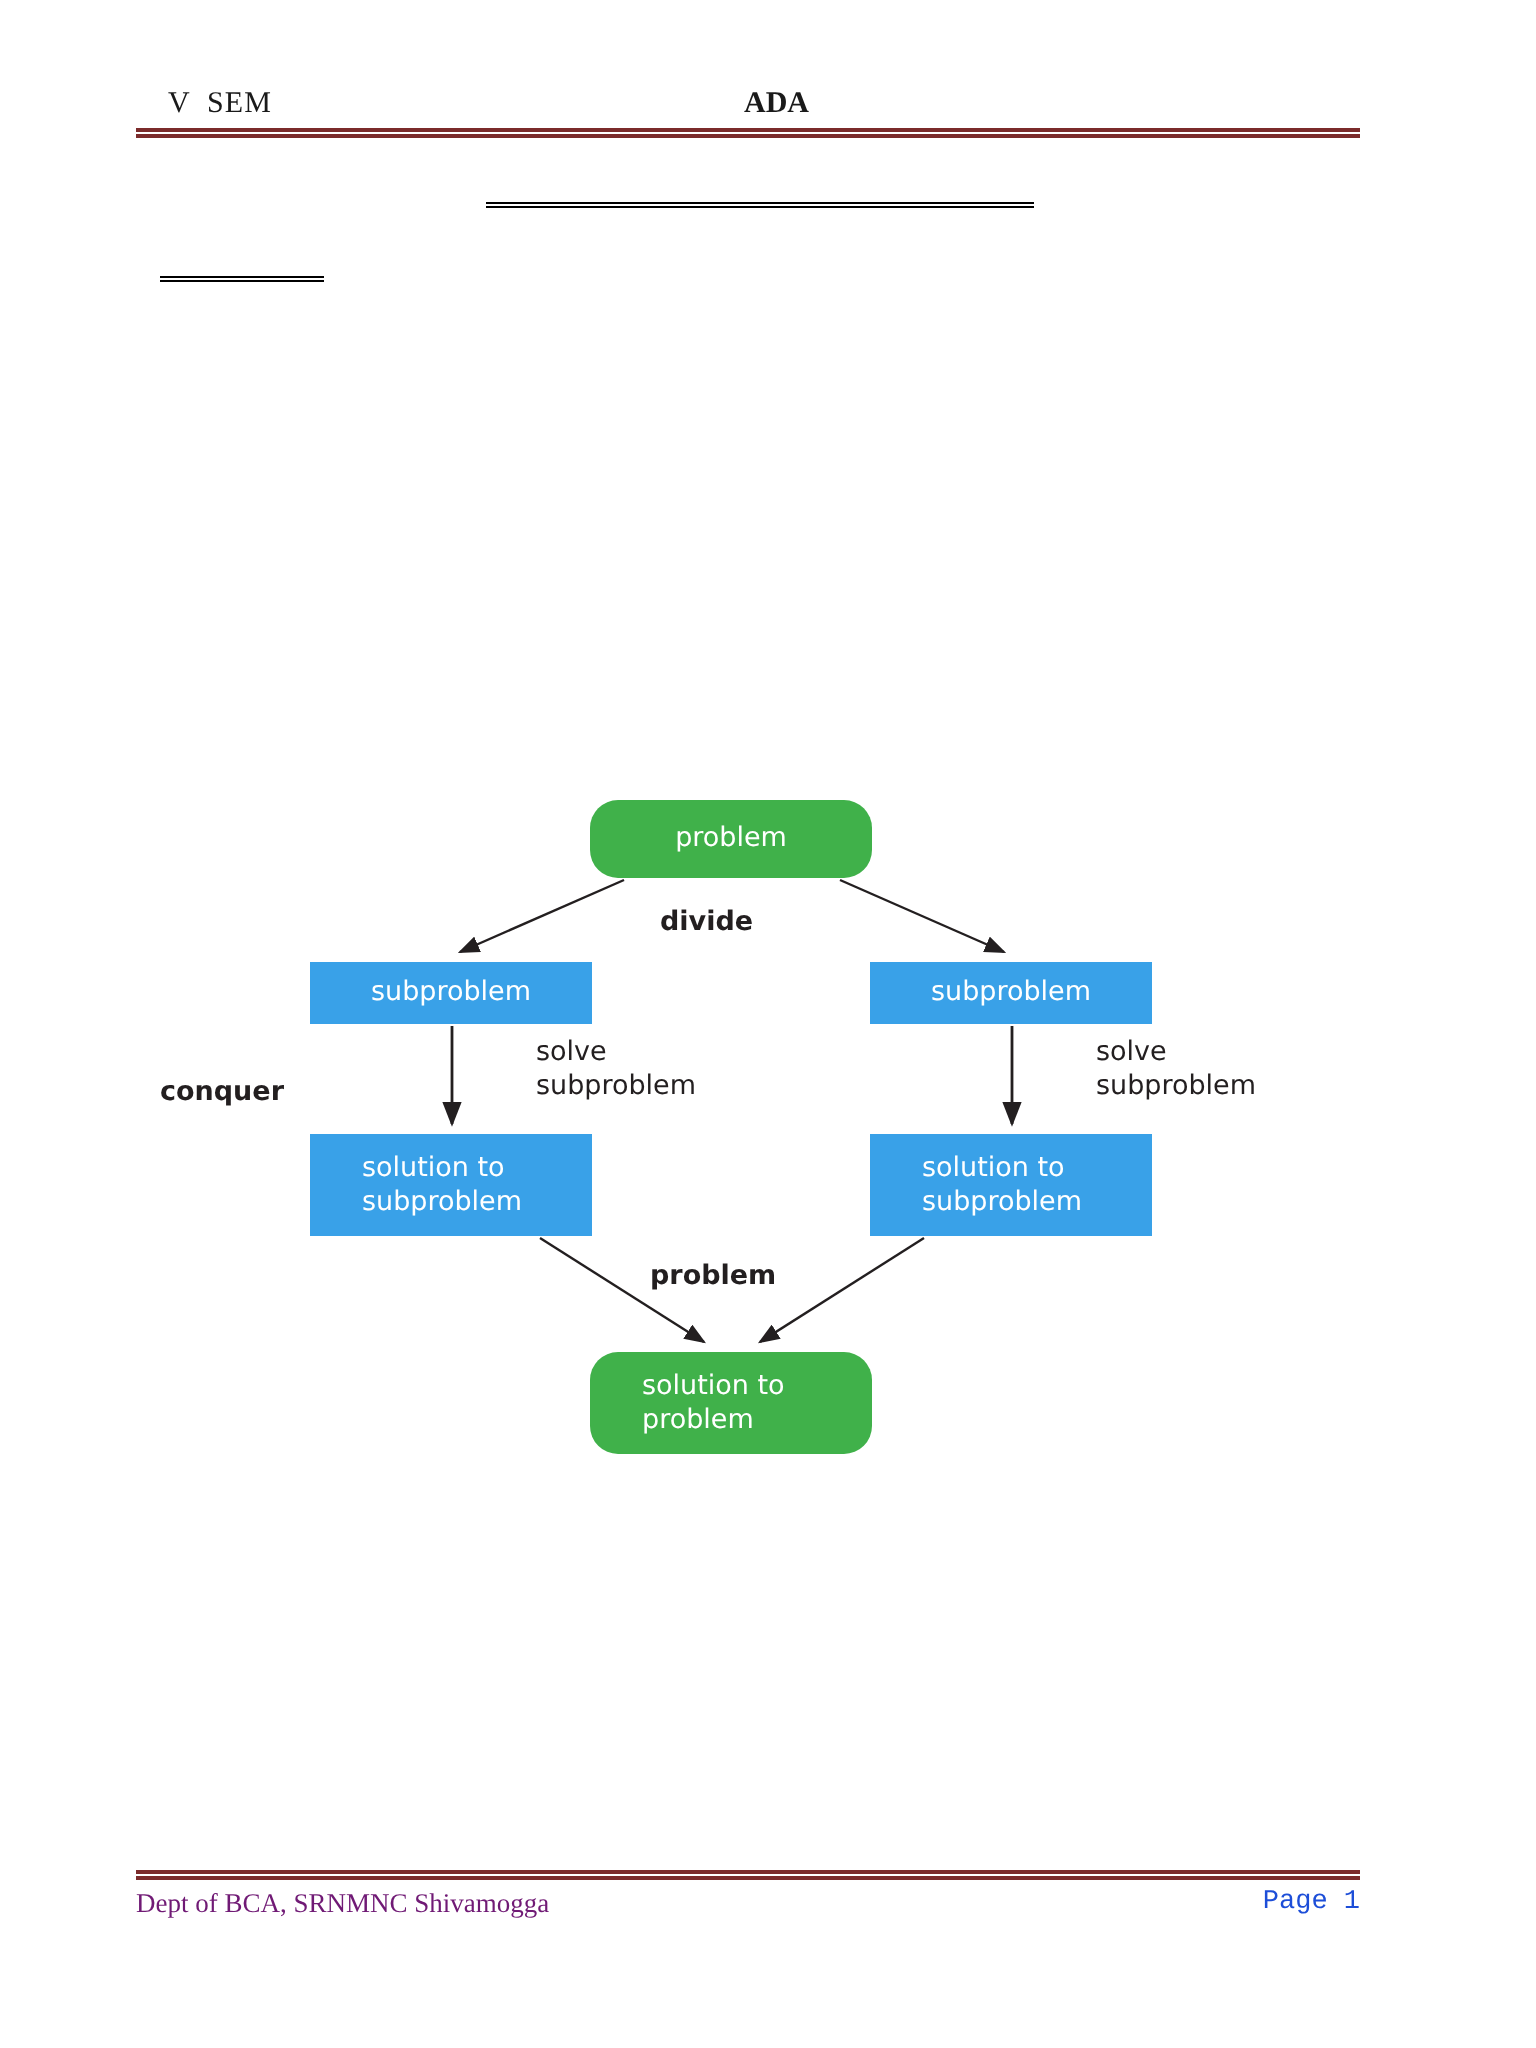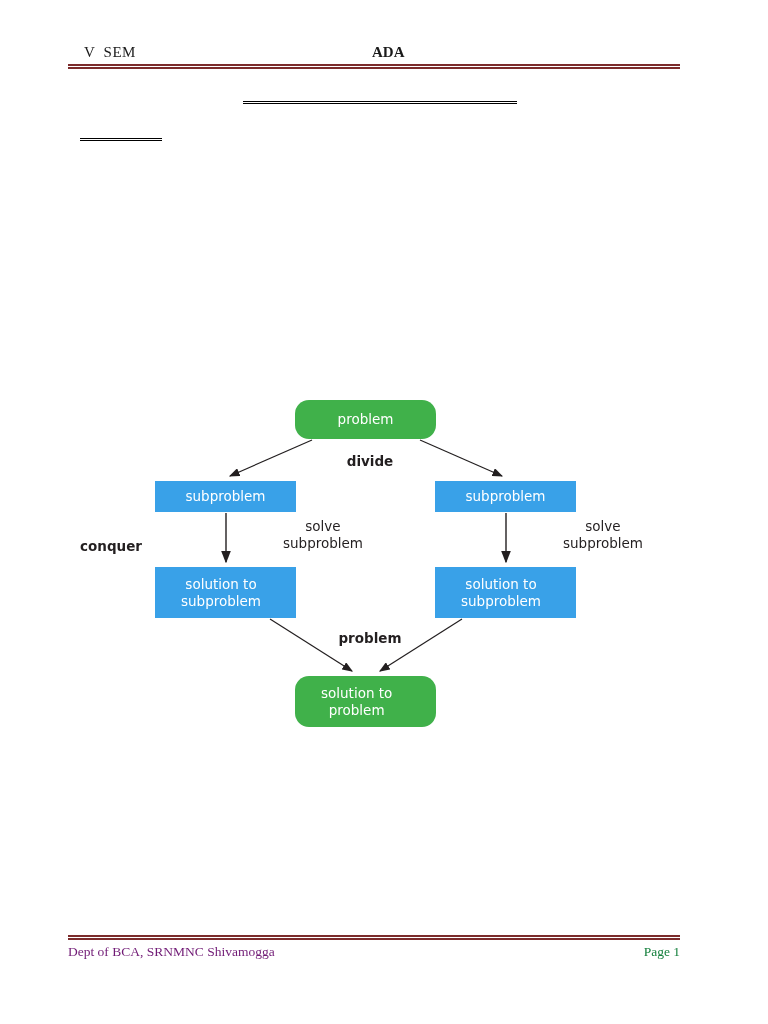--- a/index.html
+++ b/index.html
@@ -104,38 +104,38 @@
     font-family: "DejaVu Sans", sans-serif;
     font-size: 13.5px;
     line-height: 17px;
     display: flex;
     flex-direction: column;
     justify-content: center;
   }
   .node.green { background: #40b14a; border-radius: 14px; }
   .node.blue  { background: #39a1e8; }
   .node.center-text { align-items: center; text-align: center; }
-  .node.left-text { align-items: flex-start; text-align: center; padding-left: 26px; }
+  .node.left-text { align-items: flex-start; text-align: left; padding-left: 26px; }
 
   
   #node-problem        { left: 215px; top: 10px;  width: 141px; height: 39px; }
   #node-sub-left       { left: 75px;  top: 91px;  width: 141px; height: 31px; }
   #node-sub-right      { left: 355px; top: 91px;  width: 141px; height: 31px; }
   #node-sol-sub-left   { left: 75px;  top: 177px; width: 141px; height: 51px; }
   #node-sol-sub-right  { left: 355px; top: 177px; width: 141px; height: 51px; }
   #node-sol-problem    { left: 215px; top: 286px; width: 141px; height: 51px; }
 
   .edge-label {
     position: absolute;
     font-family: "DejaVu Sans", sans-serif;
     font-size: 13.5px;
     line-height: 17px;
     color: #231f20;
     white-space: pre-line;
-    text-align: center;
+    text-align: left;
   }
   #label-divide   { left: 250px; top: 63px;  width: 80px; font-weight: 600; }
   #label-conquer  { left: 0px;   top: 148px; width: 92px; font-weight: 600; text-align: left; }
   #label-solve-left  { left: 188px; top: 128px; width: 110px; }
   #label-solve-right { left: 468px; top: 128px; width: 110px; }
   #label-combine  { left: 245px; top: 240px; width: 90px; font-weight: 600; }
 
   
   .rule-double-footer {
     position: absolute;
@@ -159,23 +159,23 @@
     left: 0;
     top: 0;
     font-family: "Liberation Serif", serif;
     font-size: 13.5px;
     color: #701a75;
   }
   .footer-right {
     position: absolute;
     right: 0;
     top: 0;
-    font-family: Liberation Serif, serif;
-    font-size: 13.5px;
-    color: #15803d;
+    font-family: Liberation Mono, monospace;
+    font-size: 13.5px;
+    color: #1d4ed8;
   }
 </style>
 </head>
 <body>
 
 <div class="page">
 
   <div class="header">
     <div class="header-left">V  SEM</div>
     <div class="header-center">ADA</div>

